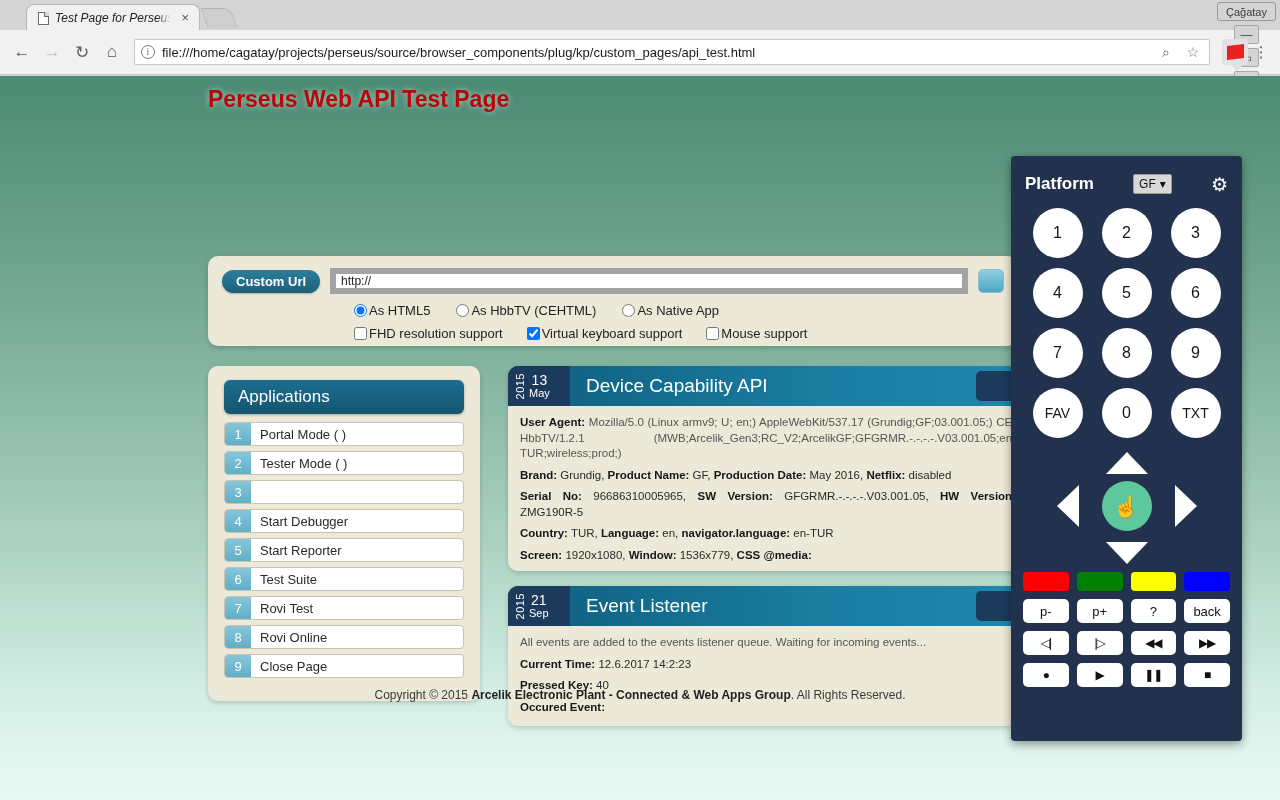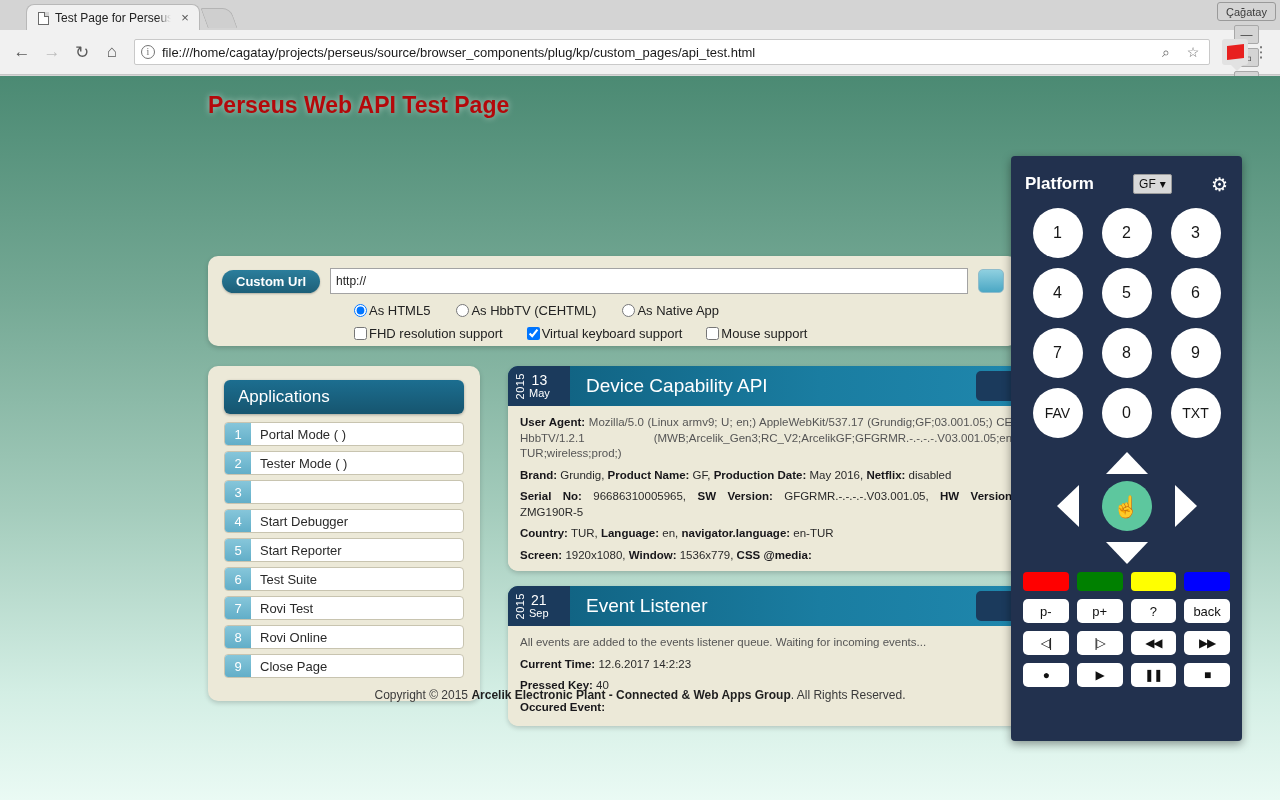--- a/index.html
+++ b/index.html
@@ -16,21 +16,21 @@
   .titlebar {
     height: 30px; background: #d4d4d4; position: relative;
     display: flex; align-items: flex-end;
   }
   .tabstrip { display: flex; align-items: flex-end; padding-left: 26px; height: 30px; }
   .tab {
     position: relative; height: 26px; width: 174px;
     background: #f1f1f1; border: 1px solid #b8b8b8; border-bottom: none;
     border-radius: 8px 8px 0 0;
     display: flex; align-items: center; padding: 0 6px 0 10px; gap: 6px;
-    font-size: 12px; color: #222;
+    font-size: 12px; color: #222; font-style: italic;
   }
   .tab-favicon { width: 12px; height: 14px; position: relative; flex: none; }
   .tab-favicon::before {
     content: ""; position: absolute; left: 1px; top: 1px;
     width: 9px; height: 11px; border: 1px solid #6b6b6b; background: #fff;
   }
   .tab-favicon::after {
     content: ""; position: absolute; left: 7px; top: 1px;
     width: 4px; height: 4px; background: #d4d4d4;
     border-left: 1px solid #6b6b6b; border-bottom: 1px solid #6b6b6b;
@@ -96,21 +96,21 @@
   .menu-dots { width: 22px; text-align: center; color: #5a5a5a; font-size: 15px; line-height: 6px; }
 
   
   .viewport {
     position: absolute; left: 0; top: 76px; width: 1280px; height: 724px;
     background: linear-gradient(to bottom, #4b8a73 0%, #74a894 30%, #a4ccbc 60%, #d3eee4 85%, #eafaf4 100%);
     overflow: hidden;
   }
   .page { position: relative; width: 1280px; height: 724px; }
 
-  .page-head { padding: 16px 0 0 208px; }
+  .page-head { padding: 10px 0 0 208px; }
   .page-title {
     font-size: 23px; font-weight: bold; color: #b4080a;
     text-shadow: 0 0 6px rgba(255,255,255,.55);
   }
   .page-sub { font-size: 13px; color: #edf5f1; margin-top: 4px; text-shadow: 0 1px 1px rgba(0,0,0,.12); }
 
   .card {
     background: #ece9d8; border-radius: 10px;
     box-shadow: 0 2px 5px rgba(0,0,0,.18);
   }
@@ -121,22 +121,22 @@
     padding: 12px 14px;
   }
   .url-row { display: flex; align-items: center; gap: 10px; }
   .pill-label {
     background: linear-gradient(to bottom,#2b7e9c,#1d5f78);
     color: #fff; font-size: 13px; font-weight: bold;
     padding: 4px 14px; border-radius: 12px; white-space: nowrap;
     box-shadow: 0 1px 2px rgba(0,0,0,.25);
   }
   .url-input {
-    flex: 1; height: 21px; background: #fff; border: 1px solid #a3a3a3;
-    font-size: 12px; color: #222; padding: 12px 5px; font-family: "Liberation Sans", sans-serif;
+    flex: 1; height: 21px; background: #fff; border: 6px solid #a3a3a3;
+    font-size: 12px; color: #222; padding: 7px 5px; font-family: "Liberation Sans", sans-serif;
   }
   .go-btn {
     width: 26px; height: 24px; border-radius: 5px; flex: none;
     background: linear-gradient(to bottom,#8fd0e0,#4ba7c4);
     border: 1px solid #8fbccb;
   }
   .opt-row { display: flex; align-items: center; margin: 9px 0 0 132px; font-size: 13px; color: #222; }
   .opt { display: flex; align-items: center; white-space: nowrap; }
   .opt input { margin: 0 2px 0 0; }
   .opt-row.radios .opt { margin-right: 26px; }

